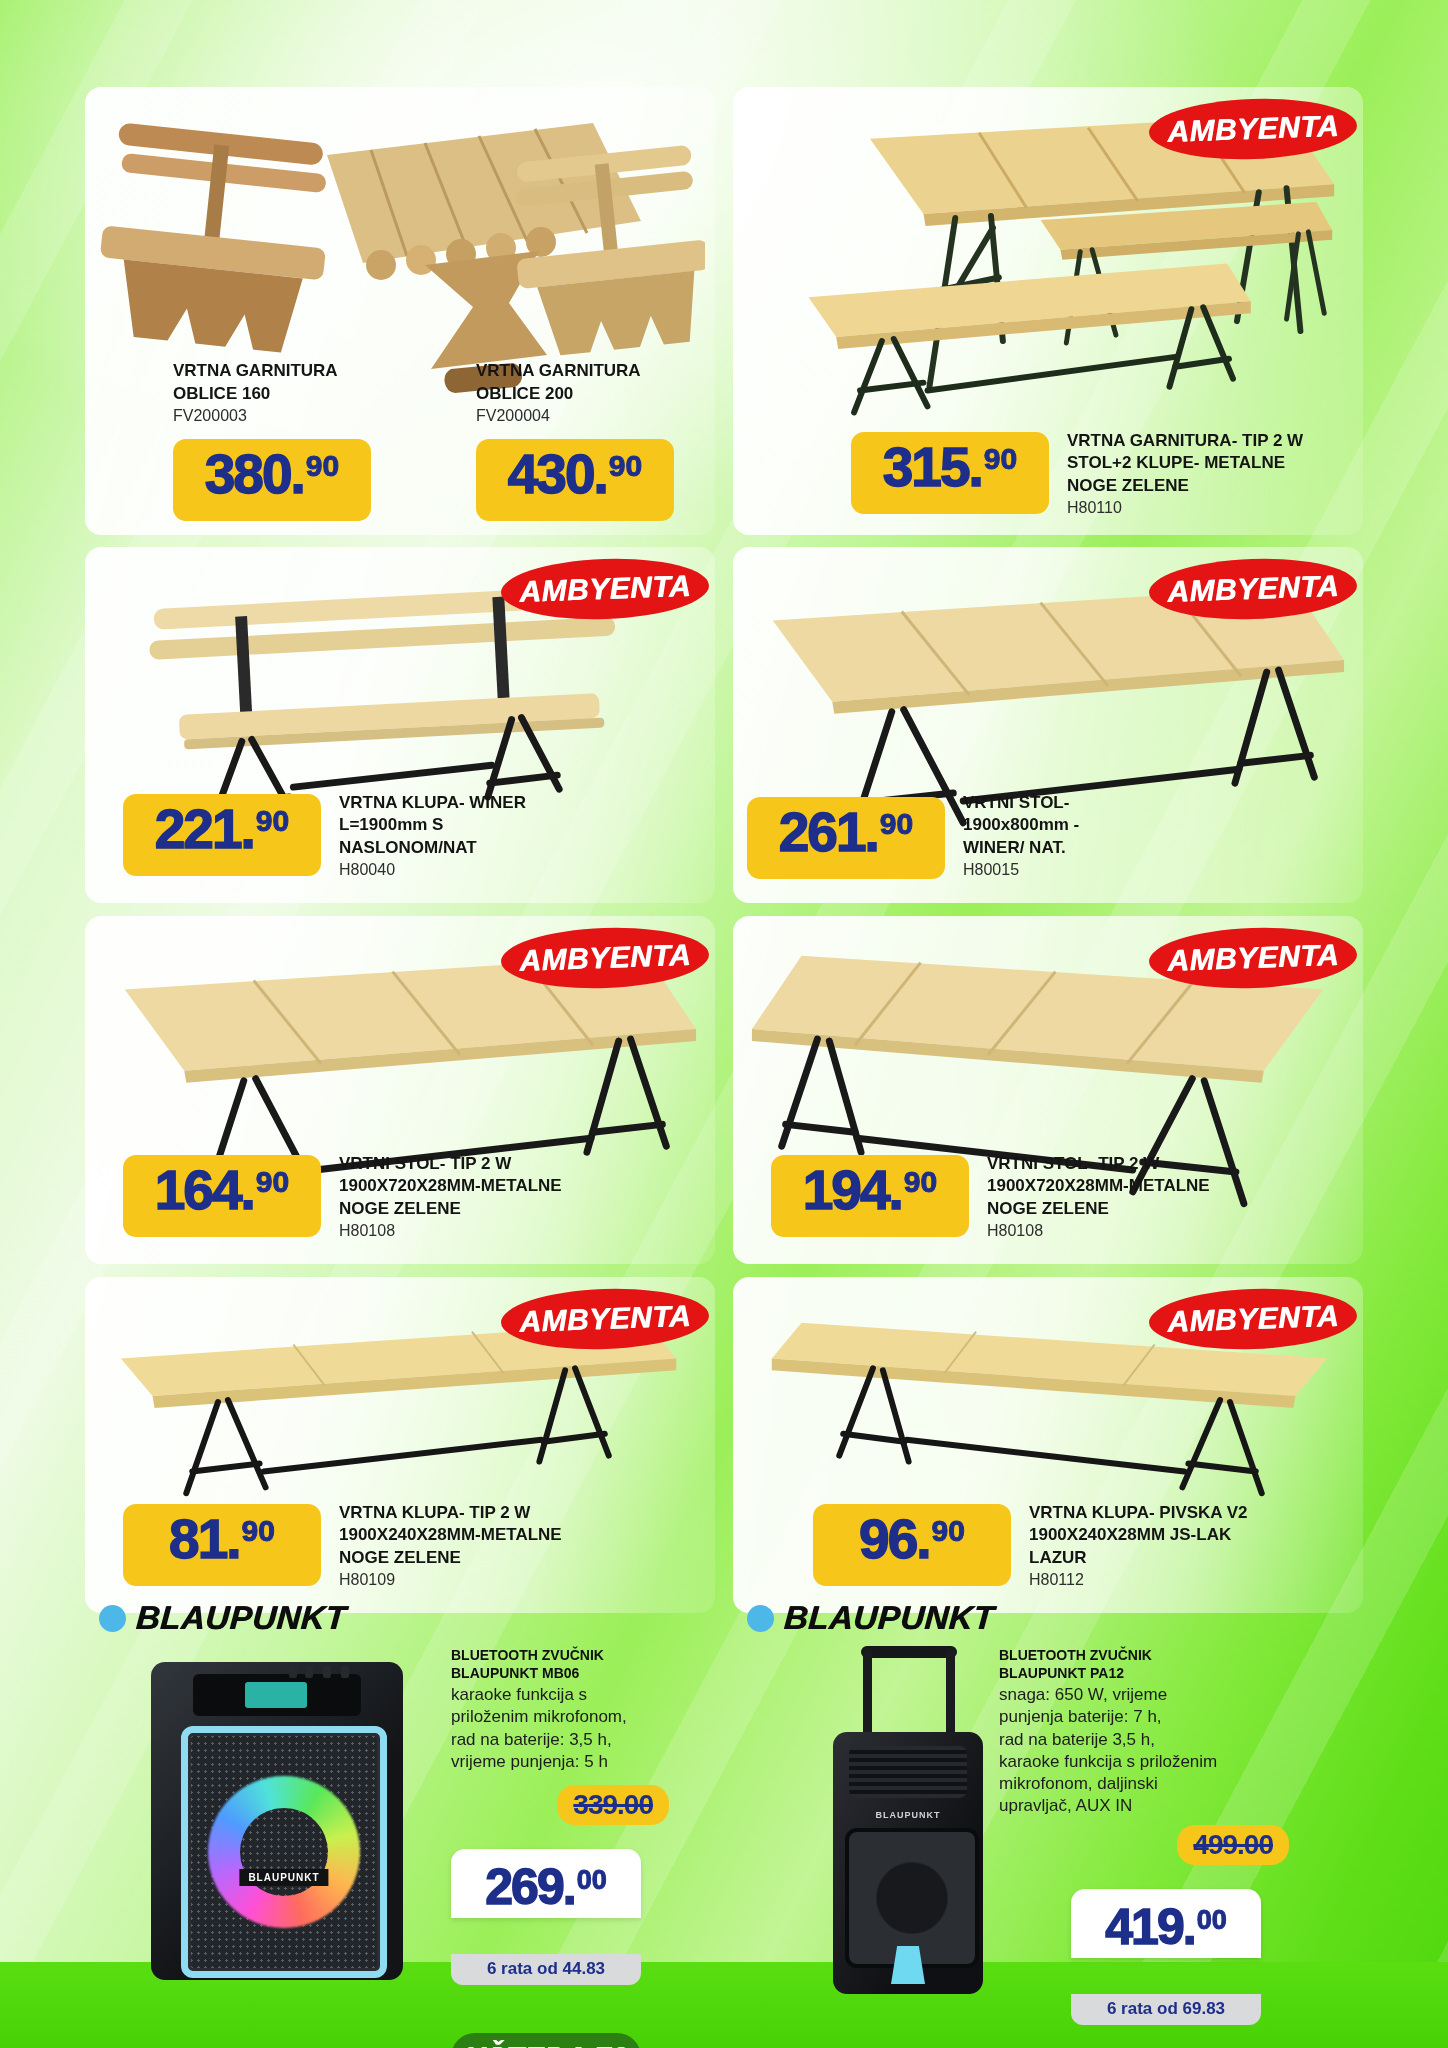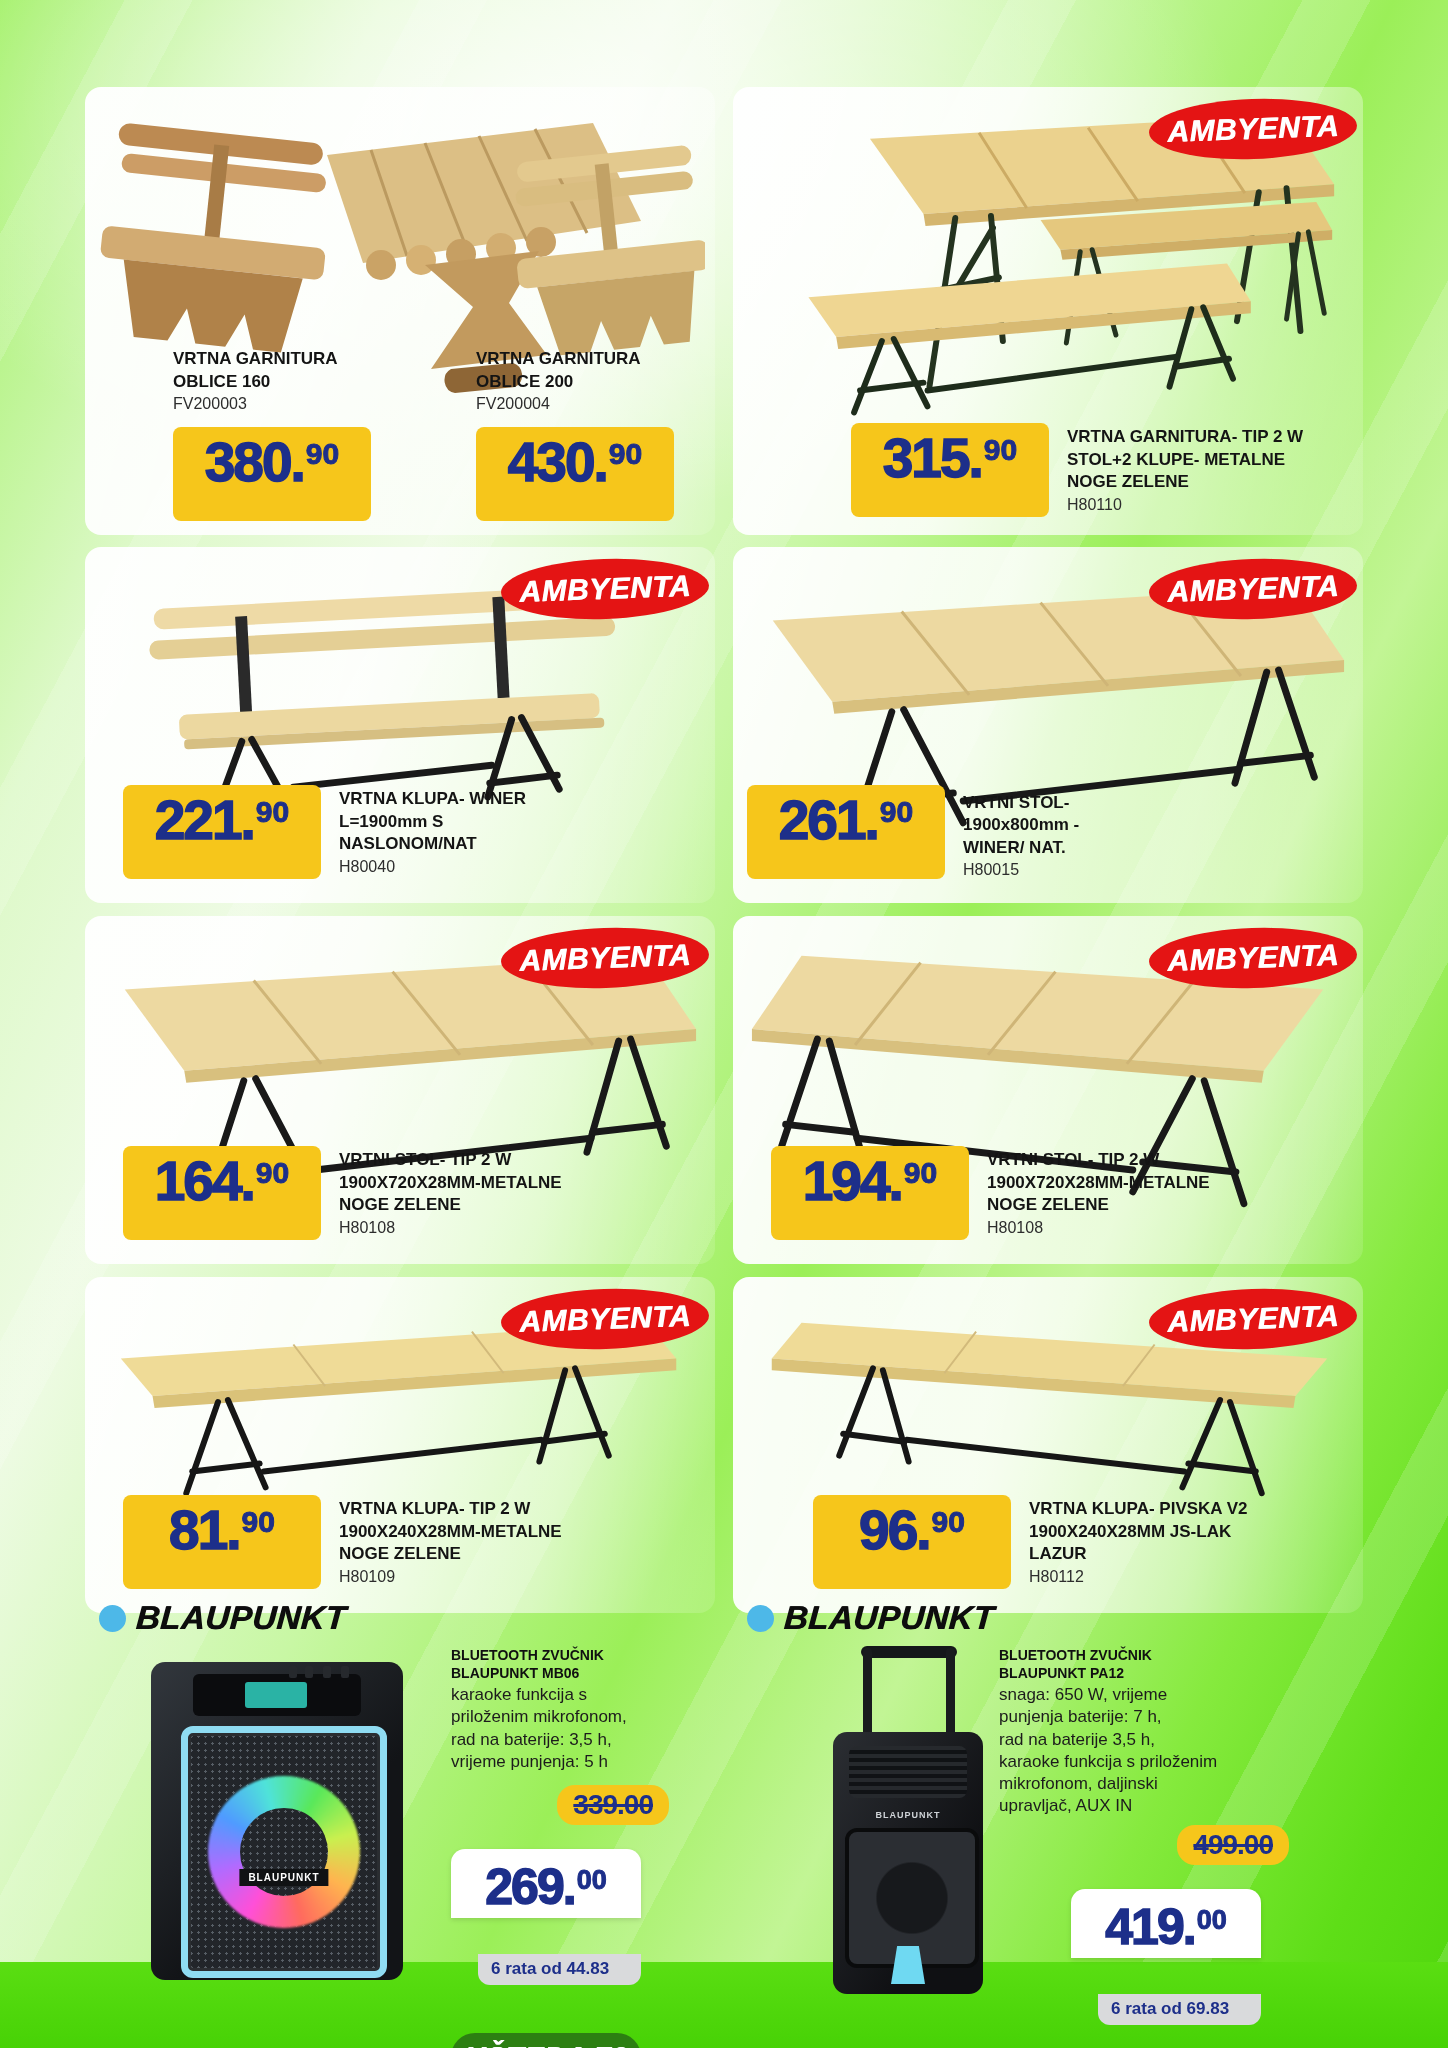--- a/index.html
+++ b/index.html
@@ -26,22 +26,22 @@
   #c7{left:733px;top:1277px;width:630px;height:336px;}
 
   .photo{position:absolute;left:10px;right:10px;top:6px;}
   .photo svg{width:100%;height:auto;display:block;}
 
   .ambyenta{position:absolute;top:12px;right:6px;width:208px;height:60px;background:#E41414;
     border-radius:50%;display:flex;align-items:center;justify-content:center;transform:rotate(-2deg);z-index:3;}
   .ambyenta span{color:#fff;font-style:italic;font-weight:bold;font-size:30px;letter-spacing:.5px;
     text-shadow:.7px 0 0 #fff;}
 
-  .price-badge{background:#F6C61B;border-radius:8px;min-width:170px;height:78px;flex:none;
-    display:flex;align-items:flex-start;justify-content:center;padding:4px 14px 12px 14px;}
+  .price-badge{background:#F6C61B;border-radius:13px;min-width:170px;height:78px;flex:none;
+    display:flex;align-items:flex-start;justify-content:center;padding:4px 14px 0 14px;}
   .pw{font-weight:bold;font-size:55px;line-height:1.15;color:#1D2F8A;letter-spacing:-2px;-webkit-text-stroke:1.5px #1D2F8A;}
   .pc{font-weight:bold;font-size:30px;line-height:1;color:#1D2F8A;margin-top:8px;margin-left:2px;-webkit-text-stroke:1px #1D2F8A;}
   .price-row{position:absolute;bottom:24px;left:38px;right:8px;display:flex;align-items:center;gap:18px;}
   #c1 .price-row{left:118px;bottom:18px;}
   #c3 .price-row{left:14px;align-items:flex-end;}
   #c7 .price-row{left:80px;}
   .pinfo{display:flex;flex-direction:column;}
   .pname{font-weight:bold;font-size:17px;line-height:1.32;color:#141414;white-space:pre-line;}
   .pcode{font-size:16px;color:#2d2d2d;margin-top:2px;}
 
@@ -68,22 +68,22 @@
   #p1 .pstack{margin-left:72px;margin-top:8px;}
   .old-pill{align-self:flex-end;background:#F6C61B;border-radius:18px;padding:4px 16px;margin-right:-28px;
     margin-bottom:-12px;z-index:2;}
   .old-pill span{color:#1D2F8A;font-weight:bold;font-size:28px;text-decoration:line-through;
     text-decoration-thickness:3px;letter-spacing:-1px;}
   .price-box{background:#fff;border-radius:14px 14px 0 0;padding:10px 6px 2px 6px;text-align:center;
     box-shadow:0 2px 5px rgba(0,0,0,.12);}
   .price-box .pw{font-size:50px;}
   .price-box .pc{font-size:27px;}
   .pbrow{display:flex;align-items:flex-start;justify-content:center;}
-  .rata{background:#d9dadc;border-radius:0 0 12px 12px;padding:5px 0 6px 13px;
-    color:#1D2F8A;font-weight:bold;font-size:17px;margin-left:27px;}
+  .rata{background:#d9dadc;border-radius:0 0 12px 12px;text-align:center;padding:5px 0 6px 0;
+    color:#1D2F8A;font-weight:bold;font-size:17px;}
   .saving-pill{margin-top:12px;border-radius:24px;text-align:center;padding:8px 4px;
     box-shadow:0 2px 0 rgba(0,0,0,.18);}
   .saving-a{background:#2C7F12;}
   .saving-b{background:#3BA72E;}
   .saving-pill span{color:#fff;font-weight:bold;font-style:italic;font-size:29px;letter-spacing:.5px;
     text-shadow:.8px 0 0 #fff;}
 
   
   .mb{position:absolute;left:48px;top:16px;width:290px;height:320px;}
   .mb-body{position:absolute;left:18px;top:0;width:252px;height:318px;border-radius:14px;

